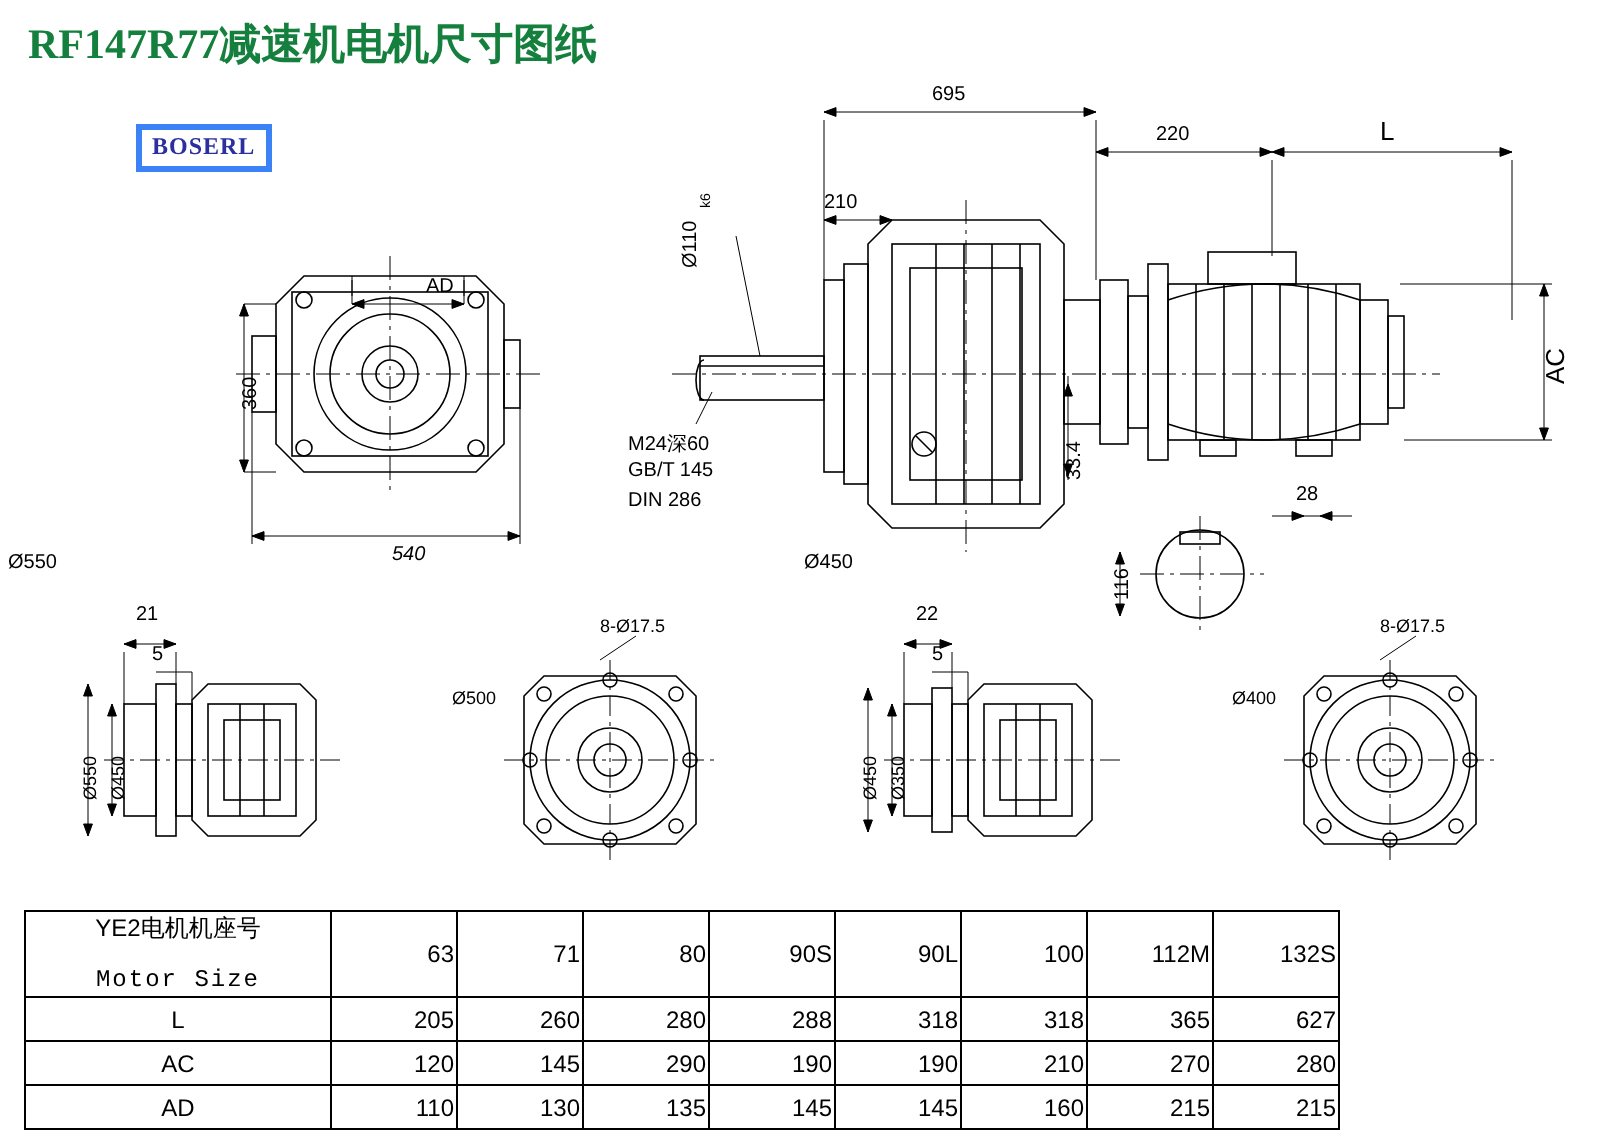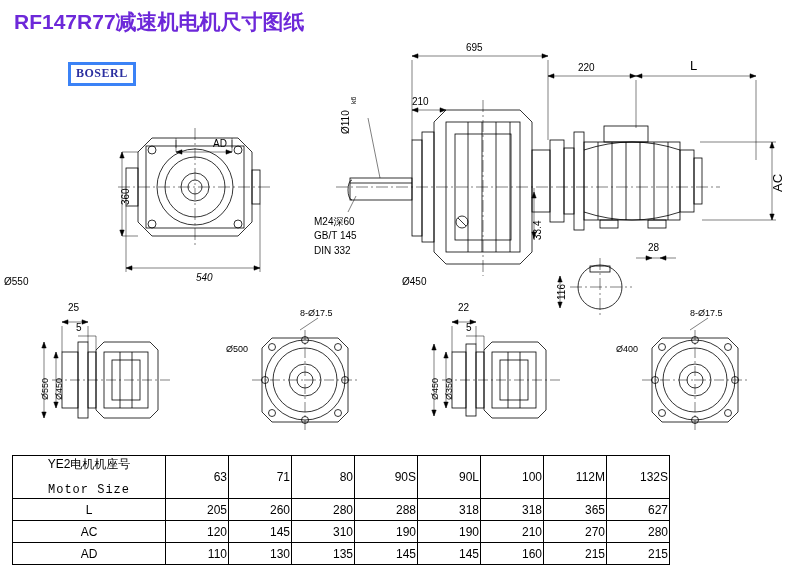--- a/index.html
+++ b/index.html
@@ -14,23 +14,24 @@
     background: #ffffff;
     font-family: "Liberation Sans", sans-serif;
     overflow: hidden;
   }
   #title {
     position: absolute;
     left: 14px;
     top: 8px;
     font-size: 21px;
     font-weight: bold;
-    color: #6d28d9;
+    color: #15803d;
     letter-spacing: 0px;
     white-space: nowrap;
+    font-family: Liberation Serif, serif;
   }
   #logo {
     position: absolute;
     left: 68px;
     top: 62px;
     border: 3px solid #3b82f6;
     color: #2b2fa0;
     font-size: 12px;
     font-weight: bold;
     padding: 1px 5px 2px 5px;
@@ -379,30 +380,30 @@
   <div class="lbl" style="left:412px; top:96px;">210</div>
   <div class="lbl" style="left:578px; top:62px;">220</div>
   <div class="lbl" style="left:690px; top:58px; font-size:13px;">L</div>
   <div class="lbl vert" style="left:770px; top:192px; font-size:13px;">AC</div>
 
   <div class="lbl vert" style="left:340px; top:134px;">Ø110</div>
   <div class="lbl vert small" style="left:350px; top:104px; font-size:7px;">k6</div>
 
   <div class="lbl" style="left:314px; top:215px;">M24深60</div>
   <div class="lbl" style="left:314px; top:230px;">GB/T 145</div>
-  <div class="lbl" style="left:314px; top:245px;">DIN 332</div>
+  <div class="lbl" style="left:314px; top:245px;">DIN 286</div>
 
   <div class="lbl vert" style="left:532px; top:240px;">33.4</div>
   <div class="lbl" style="left:648px; top:242px;">28</div>
   <div class="lbl vert" style="left:556px; top:300px;">116</div>
 
   <div class="lbl" style="left:4px; top:276px;">Ø550</div>
   <div class="lbl" style="left:402px; top:276px;">Ø450</div>
 
-  <div class="lbl" style="left:68px; top:302px;">25</div>
+  <div class="lbl" style="left:68px; top:302px;">21</div>
   <div class="lbl" style="left:76px; top:322px;">5</div>
   <div class="lbl vert small" style="left:40px; top:400px;">Ø550</div>
   <div class="lbl vert small" style="left:54px; top:400px;">Ø450</div>
 
   <div class="lbl small" style="left:300px; top:308px;">8-Ø17.5</div>
   <div class="lbl small" style="left:226px; top:344px;">Ø500</div>
 
   <div class="lbl" style="left:458px; top:302px;">22</div>
   <div class="lbl" style="left:466px; top:322px;">5</div>
   <div class="lbl vert small" style="left:430px; top:400px;">Ø450</div>
@@ -437,21 +438,21 @@
         <td class="val">288</td>
         <td class="val">318</td>
         <td class="val">318</td>
         <td class="val">365</td>
         <td class="val">627</td>
       </tr>
       <tr>
         <td class="rowhead">AC</td>
         <td class="val">120</td>
         <td class="val">145</td>
-        <td class="val">310</td>
+        <td class="val">290</td>
         <td class="val">190</td>
         <td class="val">190</td>
         <td class="val">210</td>
         <td class="val">270</td>
         <td class="val">280</td>
       </tr>
       <tr>
         <td class="rowhead">AD</td>
         <td class="val">110</td>
         <td class="val">130</td>

